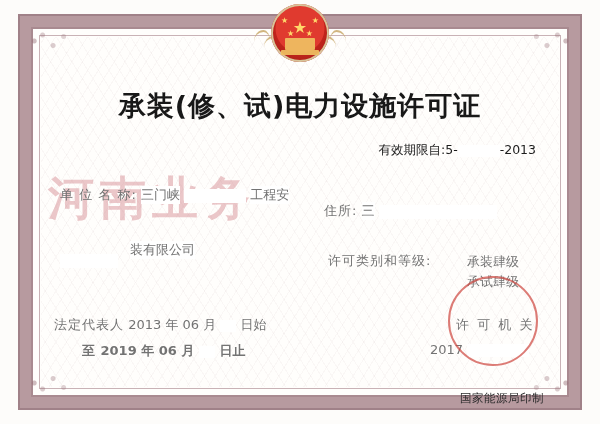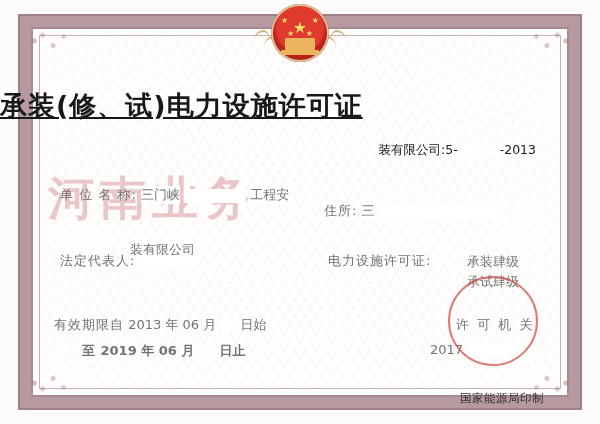--- a/index.html
+++ b/index.html
@@ -131,27 +131,26 @@
   .emblem-wings span.l1 { left: 0; }
   .emblem-wings span.l2 { left: 10px; top: 14px; }
   .emblem-wings span.r1 { right: 0; transform: scaleX(-1); }
   .emblem-wings span.r2 { right: 10px; top: 14px; transform: scaleX(-1); }
 
   
   .title {
     position: absolute;
     top: 88px;
     left: 0; right: 0;
-    text-align: left;
+    text-align: center;
     font-family: "DejaVu Sans", sans-serif;
     font-size: 27px;
     font-weight: bold;
     color: #181818;
     letter-spacing: 1px;
-    text-decoration: underline;
   }
   
   .watermark {
     position: absolute;
     left: 48px;
     top: 168px;
     font-size: 46px;
     font-weight: bold;
     color: rgba(208,124,130,0.42);
     letter-spacing: 6px;
@@ -247,21 +246,21 @@
       <span class="star s4">★</span>
       <span class="gate"></span>
     </div>
   </div>
 
   <div class="title">承装(修、试)电力设施许可证</div>
 
   <div class="watermark">河南业务</div>
 
   <div class="cert-no">
-    <span>装有限公司:</span><span>5-</span><span class="blank" style="width:42px;height:12px;"></span><span>-2013</span>
+    <span>有效期限自:</span><span>5-</span><span class="blank" style="width:42px;height:12px;"></span><span>-2013</span>
   </div>
 
   <div class="body-area">
 
     <div class="row r-unit">
       <span class="lbl">单 位 名 称:</span>
       <span class="val">三门峡</span>
       <span class="blank" style="width:62px;height:14px;"></span>
       <span class="val">工程安</span>
     </div>
@@ -270,34 +269,33 @@
       <span class="val">装有限公司</span>
     </div>
 
     <div class="row r-addr">
       <span class="lbl">住所:</span>
       <span class="val">三</span>
       <span class="blank" style="width:118px;height:14px;"></span>
     </div>
 
     <div class="row r-legal">
-      <span class="lbl">法定代表人:</span>
       <span class="blank" style="width:58px;height:14px;"></span>
     </div>
 
     <div class="row r-cat">
-      <span class="lbl">电力设施许可证:</span>
+      <span class="lbl">许可类别和等级:</span>
     </div>
     <div class="cat-list">
       <div>承装肆级</div>
       <div>承试肆级</div>
     </div>
 
     <div class="row r-valid1">
-      <span class="lbl">有效期限自</span>
+      <span class="lbl">法定代表人</span>
       <span>2013</span>
       <span>年</span>
       <span>06</span>
       <span>月</span>
       <span class="blank" style="width:16px;height:12px;"></span>
       <span>日始</span>
     </div>
 
     <div class="row r-valid2">
       <span class="lbl">至</span>

